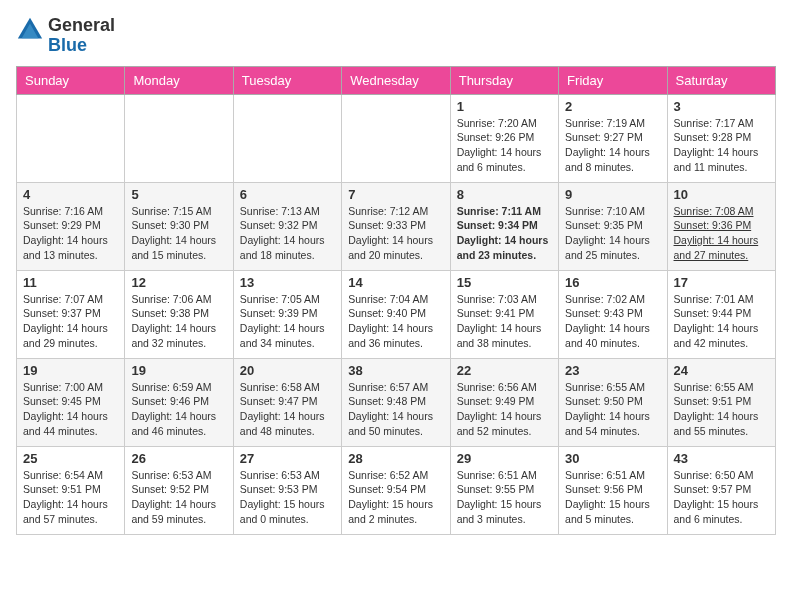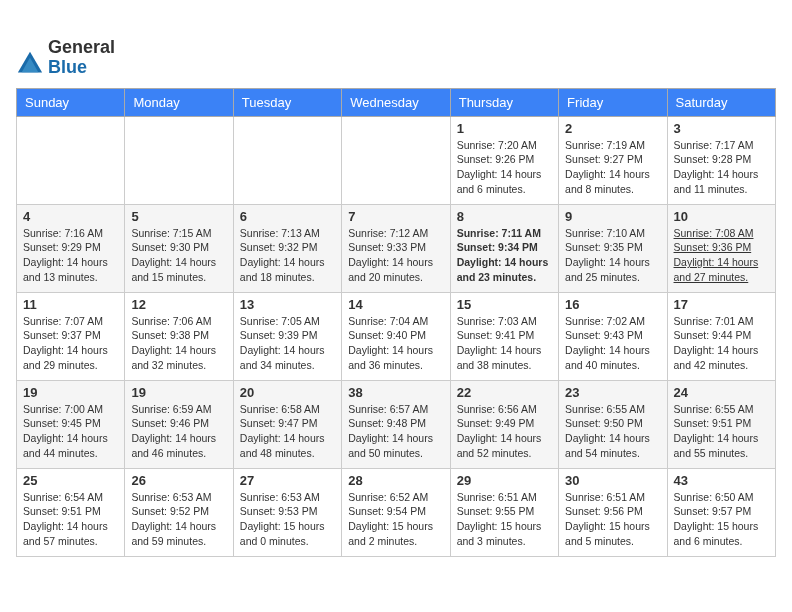--- a/index.html
+++ b/index.html
@@ -11,23 +11,22 @@
       padding: 16px;
     }
     .header-area {
       display: flex;
       justify-content: space-between;
       align-items: flex-start;
       margin-bottom: 10px;
     }
     .logo {
       display: flex;
-      align-items: flex-end;
+      align-items: flex-start;
       gap: 4px;
-      margin-top: 22px;
     }
     .logo-text {
       display: flex;
       flex-direction: column;
       line-height: 1.1;
     }
     .logo-general {
       font-size: 18px;
       font-weight: bold;
       color: #333;
@@ -52,21 +51,21 @@
     .subtitle {
       font-size: 16px;
       color: #555;
     }
     .calendar-table {
       width: 100%;
       border-collapse: collapse;
       font-size: 11px;
     }
     .calendar-table th {
-      background-color: #3b82f6;
+      background-color: #ec4899;
       color: #fff;
       text-align: left;
       padding: 6px 8px;
       font-size: 13px;
       font-weight: normal;
       border: 1px solid #aaa;
     }
     .calendar-table td {
       border: 1px solid #ccc;
       vertical-align: top;

